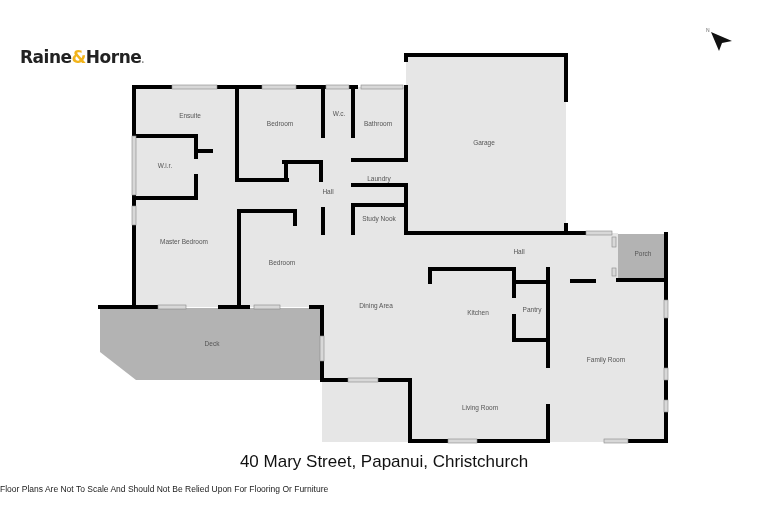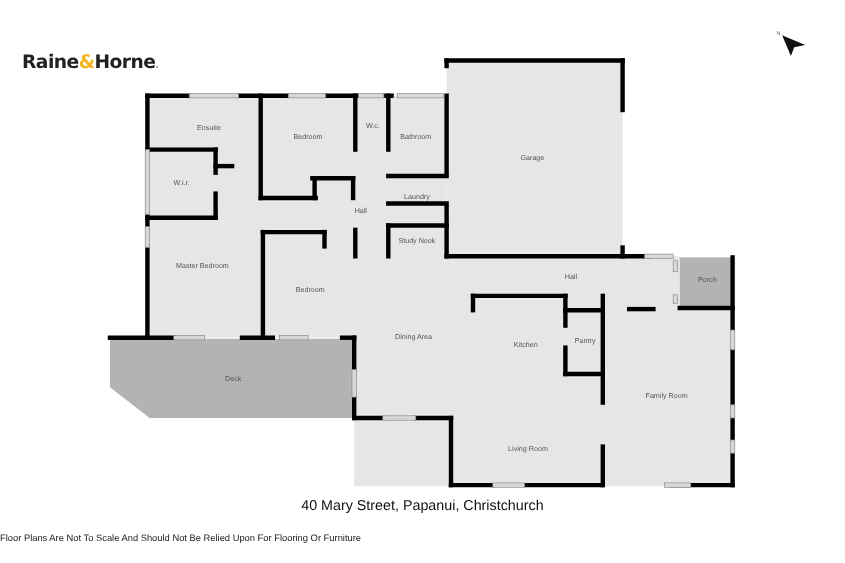--- a/index.html
+++ b/index.html
@@ -2,21 +2,21 @@
 <html><head>
 <meta charset="utf-8">
 <style>
   html, body { margin: 0; padding: 0; background: #ffffff; }
   body { width: 768px; height: 512px; position: relative; overflow: hidden; font-family: "Liberation Sans", sans-serif; }
   .logo { position: absolute; left: 20px; top: 23px; font-family: "DejaVu Sans", sans-serif; font-weight: bold; font-size: 17px; color: #222222; letter-spacing: -0.5px; margin-top: 24px; }
   .logo .amp { color: #f2b41b; }
   .logo .dot { font-size: 8px; color: #888; }
   .compass { position: absolute; left: 704px; top: 24px; width: 30px; height: 30px; }
   .plan { position: absolute; left: 0; top: 0; width: 768px; height: 512px; }
-  .title { position: absolute; left: 0; width: 768px; top: 452px; text-align: center; font-size: 13px; color: #111111; }
+  .title { position: absolute; left: 0; width: 768px; top: 452px; text-align: center; font-size: 17px; color: #111111; }
   .disclaimer { position: absolute; left: 0; width: 768px; top: 484px; text-align: left; font-size: 8.5px; color: #222222; }
   .room-label { font-family: "Liberation Sans", sans-serif; font-size: 6.5px; fill: #555555; text-anchor: middle; }
 </style>
 </head>
 <body>
 
 <div class="logo">
   <span>Raine</span><span class="amp">&amp;</span><span>Horne</span><span class="dot">.</span>
 </div>
 

